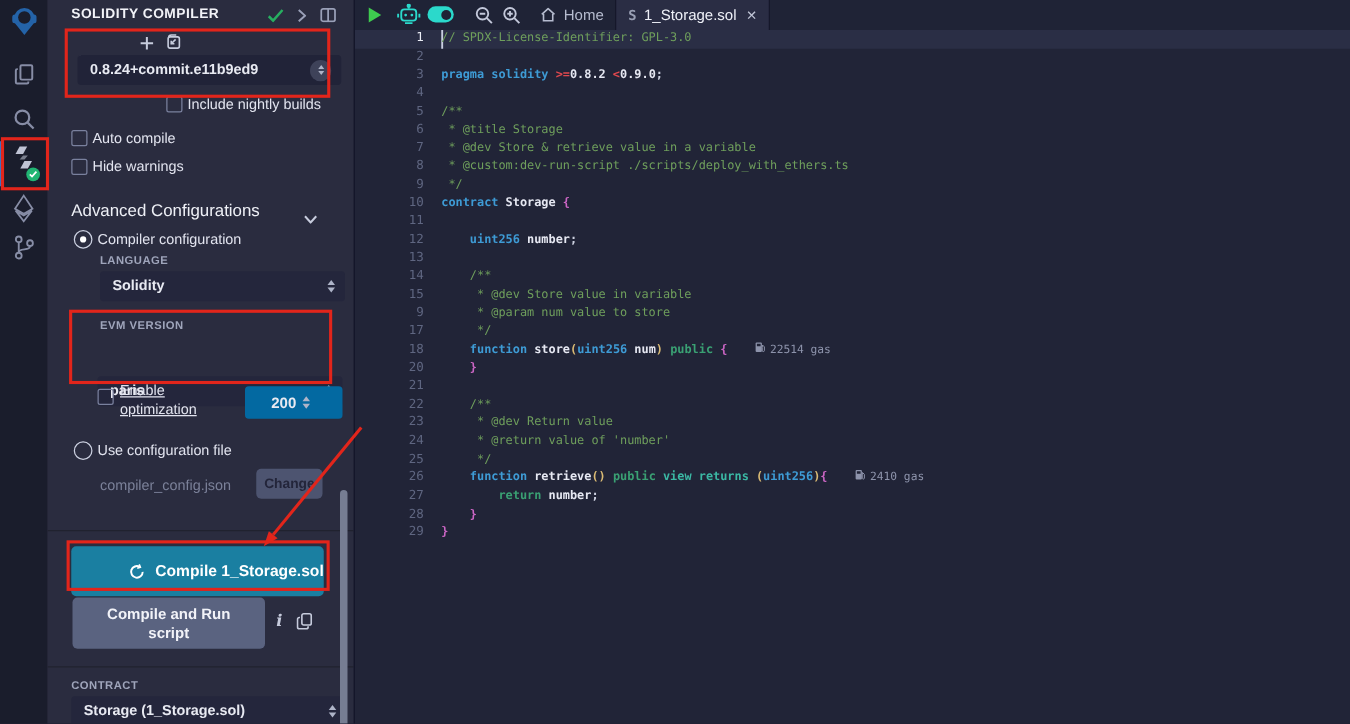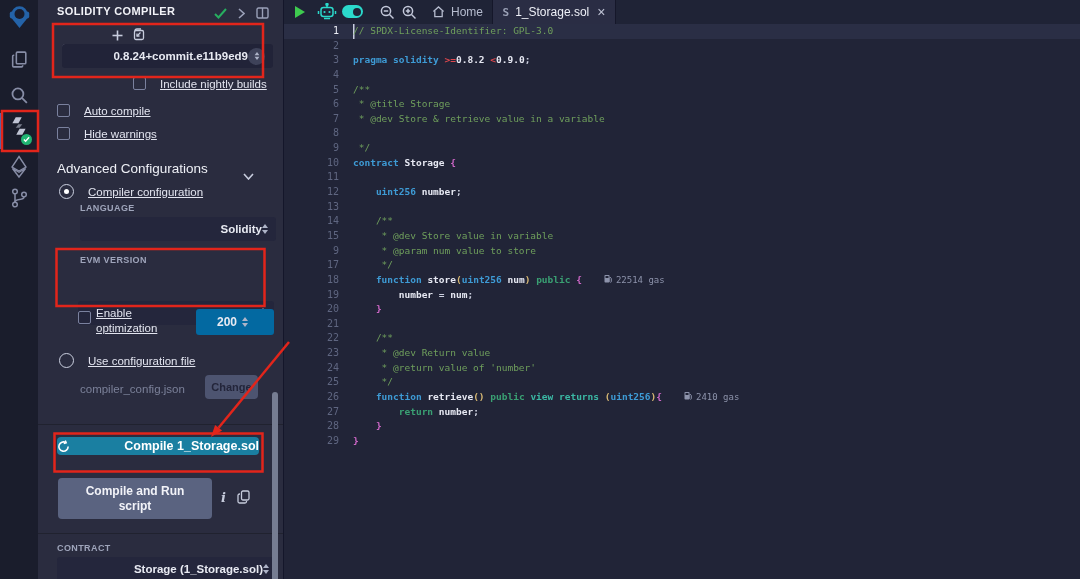--- a/index.html
+++ b/index.html
@@ -13,32 +13,32 @@
          background:#21b573;display:flex;align-items:center;justify-content:center;}
   
   .panel{position:absolute;left:38px;top:0;width:245px;height:579px;background:#2a2c3f;overflow:hidden;}
   .panel-title{position:absolute;left:19px;top:5px;font-size:11px;font-weight:bold;
                letter-spacing:.4px;color:#f2f3f8;}
   .hdr-icons{position:absolute;top:5px;left:176px;display:flex;gap:11px;align-items:center;}
   .sec-label{font-size:9px;font-weight:bold;color:#9fa5bb;letter-spacing:.4px;}
   .lab-compiler{position:absolute;left:24px;top:30px;margin-top:12px;}
   .comp-icons{position:absolute;left:74px;top:27px;display:flex;gap:9px;align-items:center;}
   .select{position:absolute;height:24px;background:#24263c;border-radius:3px;display:flex;
-          align-items:center;padding:0 8px 0 10px;font-size:11.5px;font-weight:bold;color:#e8eaf2;text-align:right;}
+          align-items:center;padding:0 8px 0 10px;font-size:11.5px;font-weight:bold;color:#e8eaf2;}
   .select .grow{flex:1;}
   .updown{display:flex;flex-direction:column;gap:2px;align-items:center;}
   .tri-up{width:0;height:0;border-left:3.5px solid transparent;border-right:3.5px solid transparent;
           border-bottom:4px solid #aeb4c8;}
   .tri-dn{width:0;height:0;border-left:3.5px solid transparent;border-right:3.5px solid transparent;
           border-top:4px solid #aeb4c8;}
   .sel-version{left:24px;top:44px;width:193px;background:#212338;}
   .spin-circle{width:17px;height:17px;border-radius:50%;background:#3e4259;display:flex;
                align-items:center;justify-content:center;}
   .spin-circle .updown{transform:scale(.8);}
-  .chkrow{position:absolute;display:flex;align-items:center;gap:14px;font-size:11.5px;color:#e2e4ef;text-decoration:underline;}
+  .chkrow{position:absolute;display:flex;align-items:center;gap:4px;font-size:11.5px;color:#e2e4ef;}
   .cbox{width:11px;height:11px;border:1px solid #7a819e;border-radius:2px;background:transparent;flex:none;}
   .radio{width:13px;height:13px;border:1px solid #cbd0e0;border-radius:50%;flex:none;position:relative;}
   .radio.on::after{content:"";position:absolute;left:3.5px;top:3.5px;width:5px;height:5px;
                    border-radius:50%;background:#fff;}
   .adv-title{position:absolute;left:19px;top:161px;font-size:13.5px;color:#eef0f6;}
   .adv-chev{position:absolute;left:205px;top:166px;}
   .lab-lang{position:absolute;left:42px;top:203px;}
   .sel-lang{left:42px;top:217px;width:178px;}
   .lab-evm{position:absolute;left:42px;top:255px;}
   .sel-evm{left:40px;top:269px;width:178px;margin-top:32px;}
@@ -46,23 +46,23 @@
   .opt-cbox{position:absolute;left:40px;top:311px;}
   .num-input{position:absolute;left:158px;top:309px;width:62px;height:26px;background:#0369a1;
              border:none;border-radius:3px;color:#e8eaf2;font-size:12px;font-weight:bold;
              text-align:center;padding:0 16px 0 0;font-family:"Liberation Sans",sans-serif;}
   .num-spin{position:absolute;left:204px;top:317px;}
   .cfg-file{position:absolute;left:42px;top:383px;font-size:11.5px;color:#7b8199;}
   .btn-change{position:absolute;left:167px;top:375px;width:53px;height:24px;background:#4d5470;
               border-radius:4px;font-size:11px;font-weight:bold;color:#23253a;display:flex;
               align-items:center;justify-content:center;}
   .divider{position:absolute;left:0;width:245px;height:1px;background:#20222f;}
-  .btn-compile{position:absolute;left:19px;top:437px;width:202px;height:18px;background:#1a7fa1;
+  .btn-compile{position:absolute;left:19px;top:437px;width:202px;height:40px;background:#1a7fa1;
                border-radius:4px;color:#fff;font-size:12.5px;font-weight:bold;display:flex;
-               align-items:center;justify-content:space-between;gap:8px;}
+               align-items:center;justify-content:flex-end;gap:8px;}
   .btn-run{position:absolute;left:20px;top:478px;width:154px;height:41px;background:#5a6380;
            border-radius:4px;color:#f2f3f8;font-size:12px;font-weight:bold;display:flex;
            align-items:center;justify-content:center;text-align:center;line-height:15px;}
   .info-i{position:absolute;left:183px;top:490px;font-family:"DejaVu Serif",serif;font-style:italic;
           font-weight:bold;font-size:13px;color:#c6cbdc;}
   .copy-ic{position:absolute;left:199px;top:490px;}
   .lab-contract{position:absolute;left:19px;top:543px;}
   .sel-contract{left:19px;top:557px;width:202px;}
   .panel-scroll{position:absolute;left:234px;top:392px;width:6px;height:190px;border-radius:3px;background:#767d92;}
   
@@ -369,20 +369,21 @@
         <div class="code-line">
           <span class="ln">6</span>
           <span class="lc"><span class="t-c"> * @title Storage</span></span>
         </div>
         <div class="code-line">
           <span class="ln">7</span>
           <span class="lc"><span class="t-c"> * @dev Store &amp; retrieve value in a variable</span></span>
         </div>
         <div class="code-line">
           <span class="ln">8</span>
+          <span class="lc"><span class="t-c"> * @custom:dev-run-script ./scripts/deploy_with_ethers.ts</span></span>
         </div>
         <div class="code-line">
           <span class="ln">9</span>
           <span class="lc"><span class="t-c"> */</span></span>
         </div>
         <div class="code-line">
           <span class="ln">10</span>
           <span class="lc"><span class="t-k">contract </span><span class="t-i">Storage </span><span class="t-m">{</span></span>
         </div>
         <div class="code-line">
@@ -413,24 +414,20 @@
           <span class="ln">17</span>
           <span class="lc"><span class="t-c">     */</span></span>
         </div>
         <div class="code-line">
           <span class="ln">18</span>
           <span class="lc"><span class="t-pl">    </span><span class="t-k">function </span><span class="t-i">store</span><span class="t-y">(</span><span class="t-k">uint256 </span><span class="t-i">num</span><span class="t-y">)</span><span class="t-pl"> </span><span class="t-g">public </span><span class="t-m">{</span><span class="gas"><span><svg width="8" height="9" viewBox="0 0 8 9" fill="#8d93ab">
                   <rect x="0.5" y="1" width="5" height="7.5" rx="0.8"></rect>
                   <rect x="1.5" y="2" width="3" height="2" fill="#212437"></rect>
                   <path d="M6 3 L7.5 4.5 V7.5 A0.9 0.9 0 0 1 5.8 7.8 V5 Z" fill="none" stroke="#8d93ab" stroke-width="0.8"></path>
                 </svg></span><span>22514 gas</span></span></span>
-        </div>
-        <div class="code-line">
-          <span class="ln">19</span>
-          <span class="lc"><span class="t-pl">        </span><span class="t-i">number</span><span class="t-pl"> = </span><span class="t-i">num</span><span class="t-pl">;</span></span>
         </div>
         <div class="code-line">
           <span class="ln">20</span>
           <span class="lc"><span class="t-pl">    </span><span class="t-m">}</span></span>
         </div>
         <div class="code-line">
           <span class="ln">21</span>
           <span class="lc"></span>
         </div>
         <div class="code-line">

